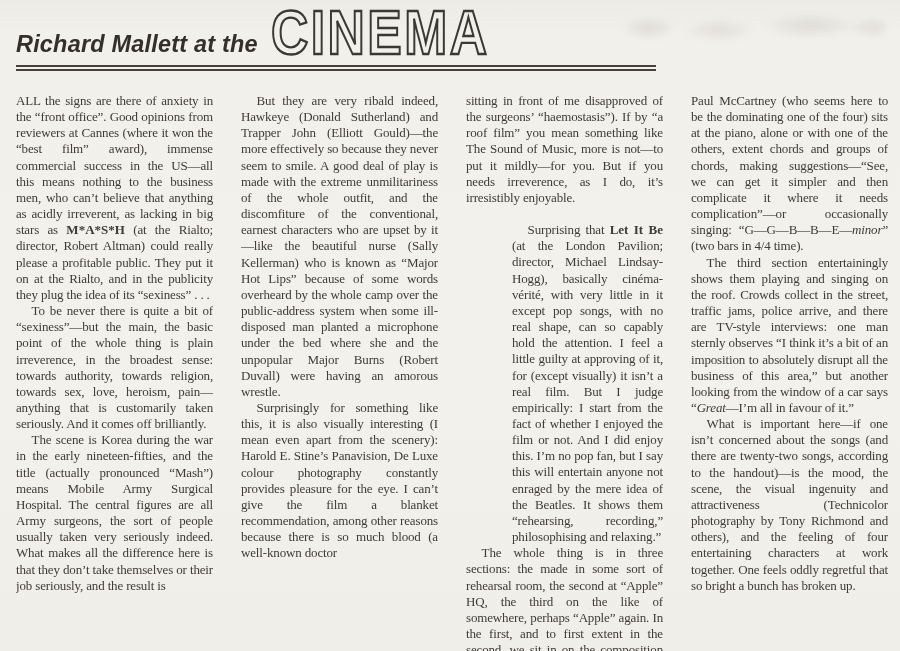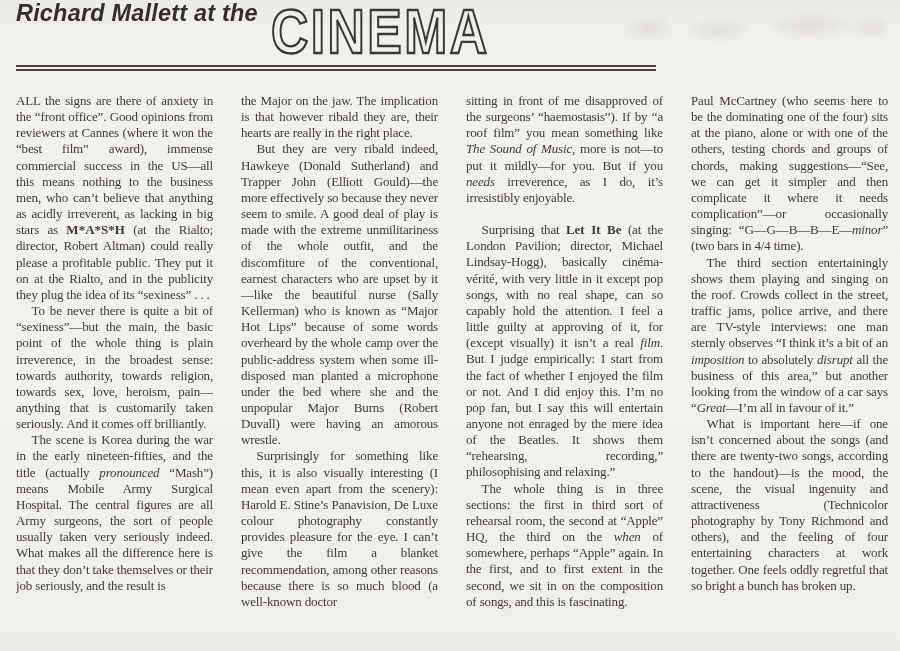--- a/index.html
+++ b/index.html
@@ -18,21 +18,21 @@
       radial-gradient(ellipse 40px 16px at 12% 50%, rgba(90,88,84,.14), transparent 70%),
       radial-gradient(ellipse 52px 16px at 38% 55%, rgba(90,88,84,.12), transparent 70%),
       radial-gradient(ellipse 70px 18px at 72% 45%, rgba(90,88,84,.13), transparent 70%),
       radial-gradient(ellipse 36px 14px at 95% 50%, rgba(90,88,84,.12), transparent 70%);
     filter:blur(3px);
   }
   .header{
     position:absolute;top:0;left:16px;right:0;height:92px;
   }
   .header-row{
-    display:flex;align-items:flex-start;height:58px;
+    display:flex;align-items:flex-end;height:58px;
   }
   .byline{
     font-family:"Liberation Sans", sans-serif;
     font-style:italic;font-weight:700;
     font-size:23px;letter-spacing:.2px;
     color:#33302c;
     white-space:nowrap;
     transform:scaleX(1.02);transform-origin:left bottom;
   }
   .masthead{
@@ -59,22 +59,22 @@
   }
   .col{
     flex:1 1 0;
     height:558px;overflow:hidden;
     text-align:justify;
     font-size:13px;line-height:16.15px;
     letter-spacing:-0.15px;
   }
   .col p{margin:0;}
   .col p.indent{text-indent:1.2em;}
-  .col p.gap{margin-top:16px;}
-  .s-i{font-style:italic;}
+  .col p.gap{margin-top:16px;margin-left:46px;}
+  .s-i{}
   .s-b{font-weight:bold;letter-spacing:0;}
   .s-bi{font-weight:normal;font-style:italic;}
 </style>
 </head>
 <body>
 
 <div class="page">
 
   <div class="ghost"></div>
 
@@ -86,29 +86,28 @@
     <div class="double-rule"></div>
   </div>
 
   <div class="body">
     <div class="col">
         <p class=""><span>ALL the signs are there of anxiety in the “front office”. Good opinions from reviewers at Cannes (where it won the “best film” award), immense commercial success in the US—all this means nothing to the business men, who can’t believe that anything as acidly irreverent, as lacking in big stars as </span><span class="s-b">M*A*S*H</span><span> (at the Rialto; director, Robert Altman) could really please a profitable public. They put it on at the Rialto, and in the publicity they plug the idea of its “sexiness” . . .</span></p>
         <p class="indent"><span>To be never there is quite a bit of “sexiness”—but the main, the basic point of the whole thing is plain irreverence, in the broadest sense: towards authority, towards religion, towards sex, love, heroism, pain—anything that is customarily taken seriously. And it comes off brilliantly.</span></p>
         <p class="indent"><span>The scene is Korea during the war in the early nineteen-fifties, and the title (actually </span><span class="s-i">pronounced</span><span> “Mash”) means Mobile Army Surgical Hospital. The central figures are all Army surgeons, the sort of people usually taken very seriously indeed. What makes all the difference here is that they don’t take themselves or their job seriously, and the result is</span></p>
       </div>
     <div class="col">
-        <p class=""><span>the Major on the jaw. The implication is that however ribald they are, their hearts are really in the right place.</span></p>
         <p class="indent"><span>But they are very ribald indeed, Hawkeye (Donald Sutherland) and Trapper John (Elliott Gould)—the more effectively so because they never seem to smile. A good deal of play is made with the extreme unmilitariness of the whole outfit, and the discomfiture of the conventional, earnest characters who are upset by it—like the beautiful nurse (Sally Kellerman) who is known as “Major Hot Lips” because of some words overheard by the whole camp over the public-address system when some ill-disposed man planted a microphone under the bed where she and the unpopular Major Burns (Robert Duvall) were having an amorous wrestle.</span></p>
         <p class="indent"><span>Surprisingly for something like this, it is also visually interesting (I mean even apart from the scenery): Harold E. Stine’s Panavision, De Luxe colour photography constantly provides pleasure for the eye. I can’t give the film a blanket recommendation, among other reasons because there is so much blood (a well-known doctor</span></p>
       </div>
     <div class="col">
         <p class=""><span>sitting in front of me disapproved of the surgeons’ “haemostasis”). If by “a roof film” you mean something like </span><span class="s-i">The Sound of Music</span><span>, more is not—to put it mildly—for you. But if you </span><span class="s-i">needs</span><span> irreverence, as I do, it’s irresistibly enjoyable.</span></p>
         <p class="indent gap"><span>Surprising that </span><span class="s-b">Let It Be</span><span> (at the London Pavilion; director, Michael Lindsay-Hogg), basically cinéma-vérité, with very little in it except pop songs, with no real shape, can so capably hold the attention. I feel a little guilty at approving of it, for (except visually) it isn’t a real </span><span class="s-i">film</span><span>. But I judge empirically: I start from the fact of whether I enjoyed the film or not. And I did enjoy this. I’m no pop fan, but I say this will entertain anyone not enraged by the mere idea of the Beatles. It shows them “rehearsing, recording,” philosophising and relaxing.”</span></p>
-        <p class="indent"><span>The whole thing is in three sections: the first in third sort of rehearsal room, the second at “Apple” HQ, the third on the </span><span class="s-i">when</span><span> of somewhere, perhaps “Apple” again. In the first, and to first extent in the second, we sit in on the composition of songs, and this is fascinating.</span></p>
+        <p class="indent"><span>The whole thing is in three sections: the made in some sort of rehearsal room, the second at “Apple” HQ, the third on the </span><span class="s-i">like</span><span> of somewhere, perhaps “Apple” again. In the first, and to first extent in the second, we sit in on the composition of songs, and this is fascinating.</span></p>
       </div>
     <div class="col">
-        <p class=""><span>Paul McCartney (who seems here to be the dominating one of the four) sits at the piano, alone or with one of the others, testing chords and groups of chords, making suggestions—“See, we can get it simpler and then complicate it where it needs complication”—or occasionally singing: “G—G—B—B—E—</span><span class="s-bi">minor</span><span>” (two bars in 4/4 time).</span></p>
+        <p class=""><span>Paul McCartney (who seems here to be the dominating one of the four) sits at the piano, alone or with one of the others, extent chords and groups of chords, making suggestions—“See, we can get it simpler and then complicate it where it needs complication”—or occasionally singing: “G—G—B—B—E—</span><span class="s-bi">minor</span><span>” (two bars in 4/4 time).</span></p>
         <p class="indent"><span>The third section entertainingly shows them playing and singing on the roof. Crowds collect in the street, traffic jams, police arrive, and there are TV-style interviews: one man sternly observes “I think it’s a bit of an </span><span class="s-i">imposition</span><span> to absolutely </span><span class="s-i">disrupt</span><span> all the business of this area,” but another looking from the window of a car says “</span><span class="s-bi">Great</span><span>—I’m all in favour of it.”</span></p>
         <p class="indent"><span>What is important here—if one isn’t concerned about the songs (and there are twenty-two songs, according to the handout)—is the mood, the scene, the visual ingenuity and attractiveness (Technicolor photography by Tony Richmond and others), and the feeling of four entertaining characters at work together. One feels oddly regretful that so bright a bunch has broken up.</span></p>
       </div>
   </div>
 
 </div>
 
 </body></html>

